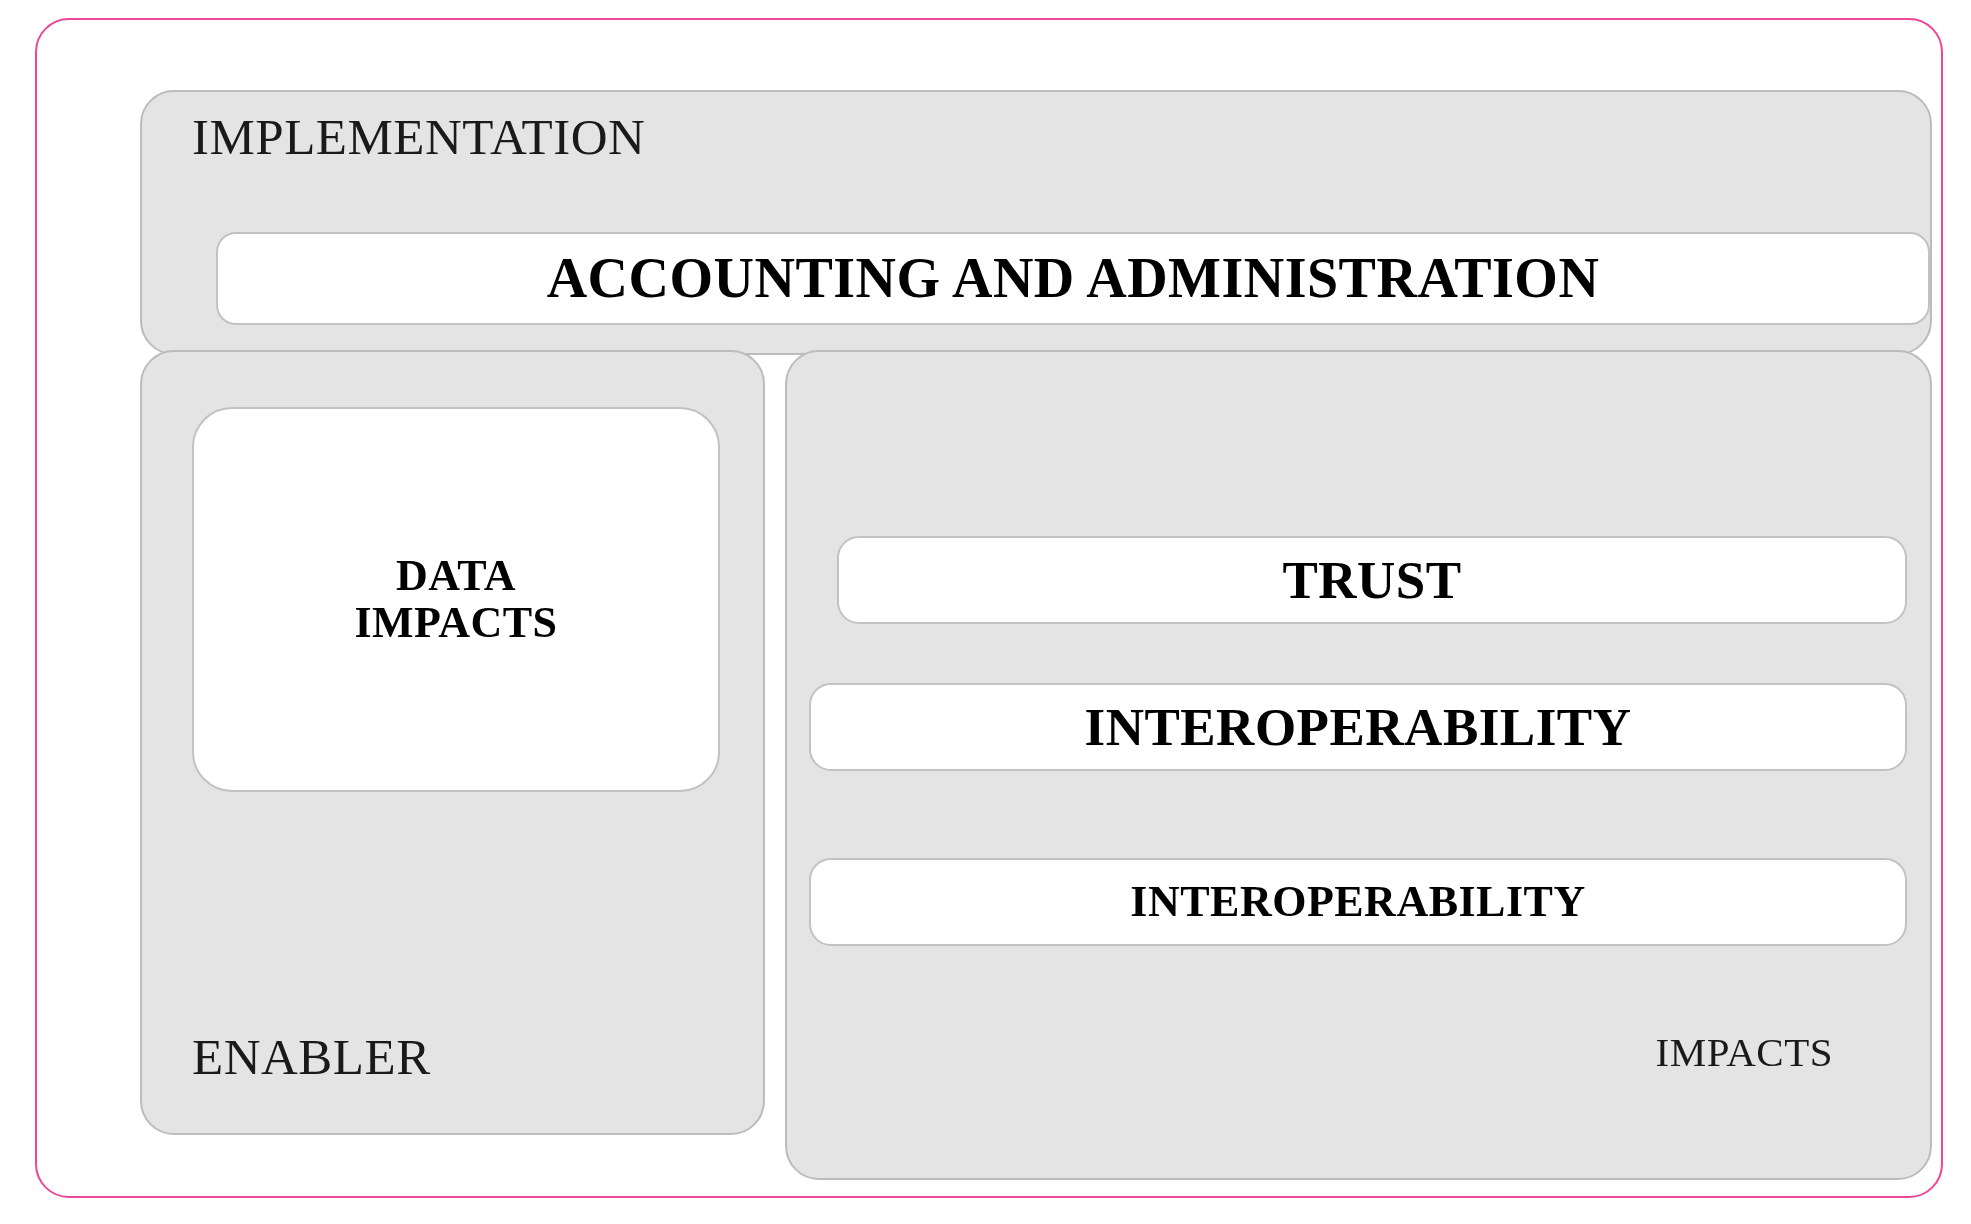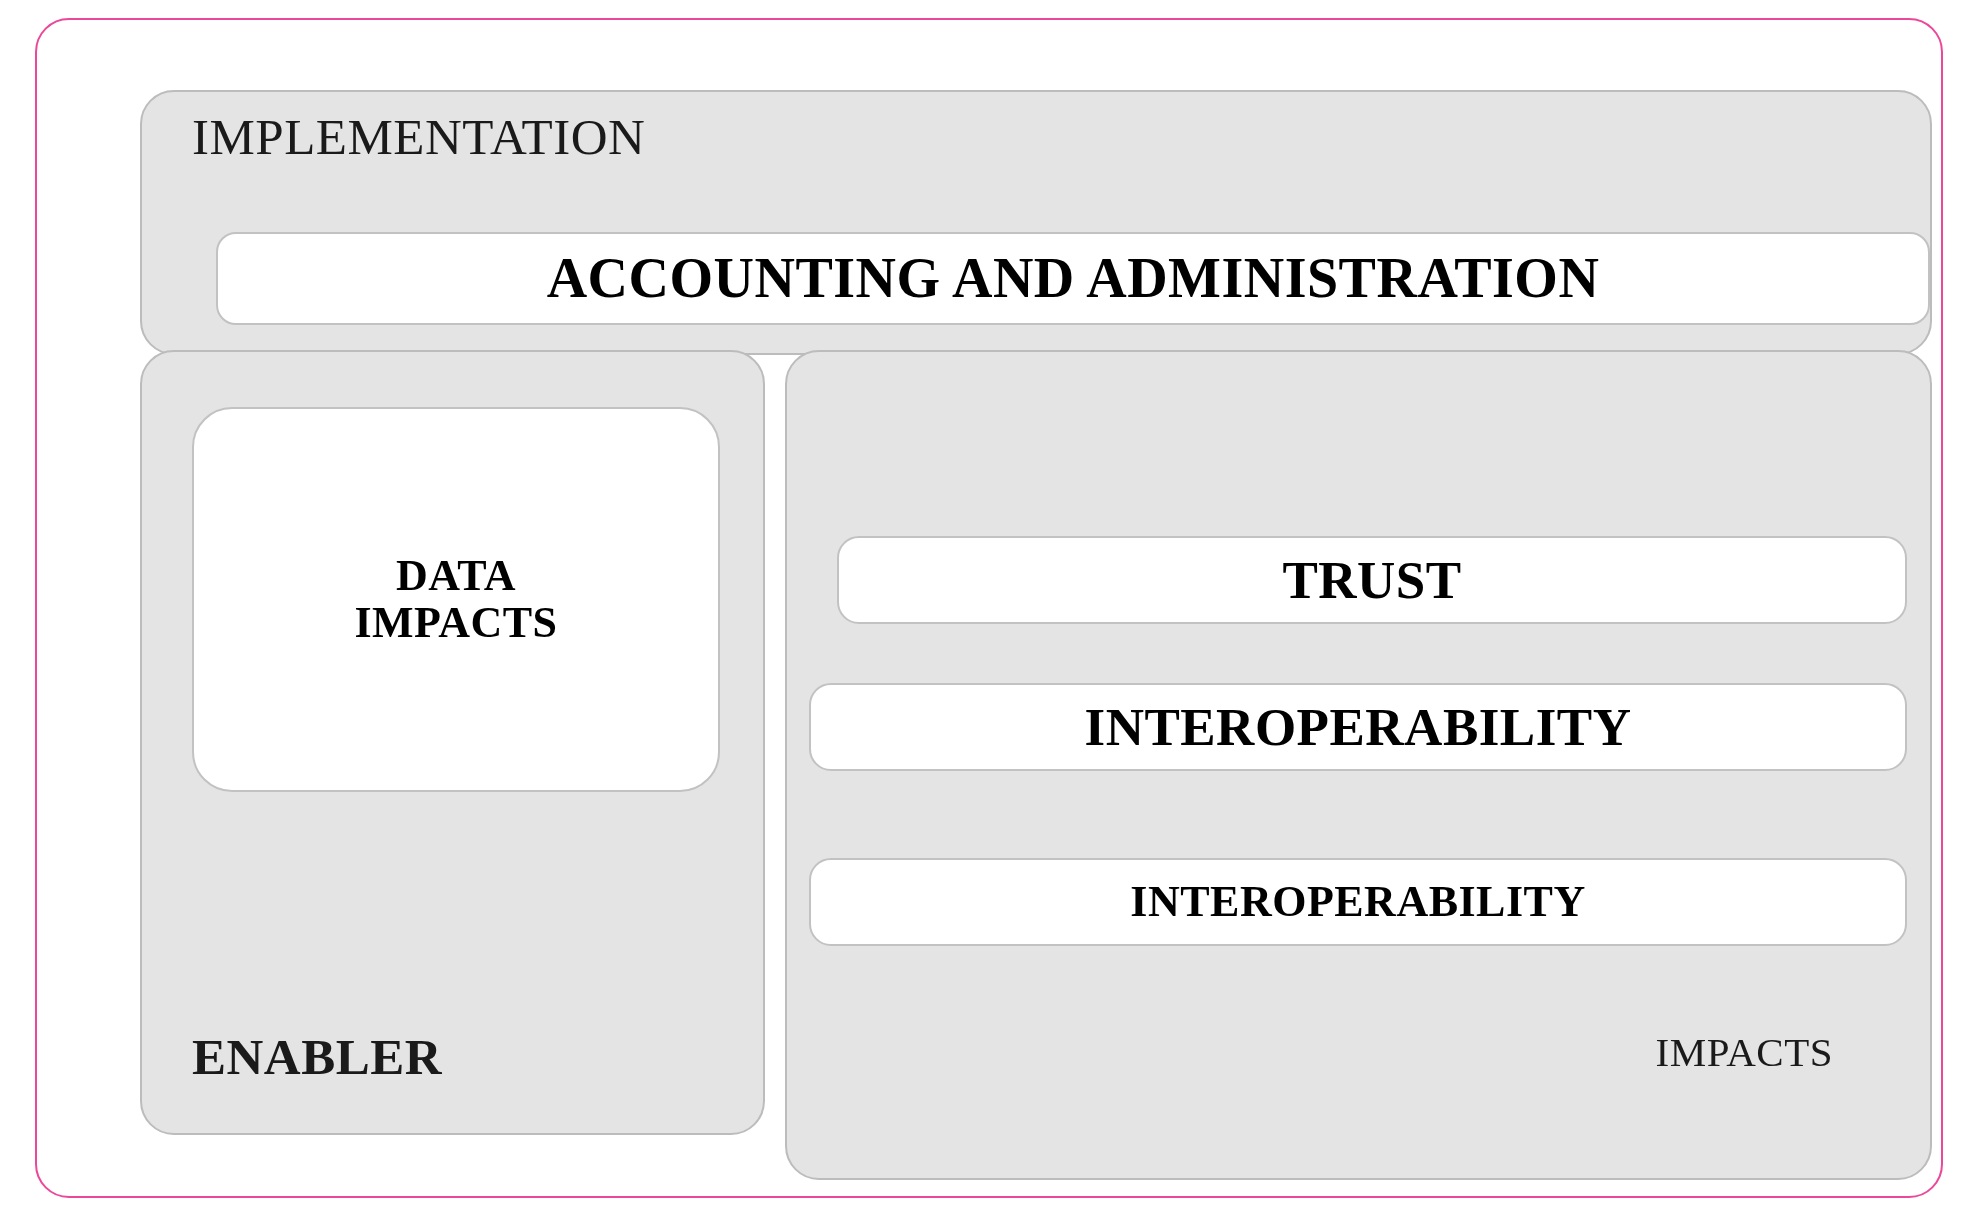--- a/index.html
+++ b/index.html
@@ -102,21 +102,20 @@
     top: 387px;
     width: 528px;
     height: 385px;
     font-size: 44px;
     border-radius: 40px;
   }
   #enabler-caption {
     left: 155px;
     top: 1008px;
     font-size: 51px;
-    font-weight: bold;
   }
 
   
   #impacts-panel {
     left: 748px;
     top: 330px;
     width: 1147px;
     height: 830px;
   }
   #trust-box {

